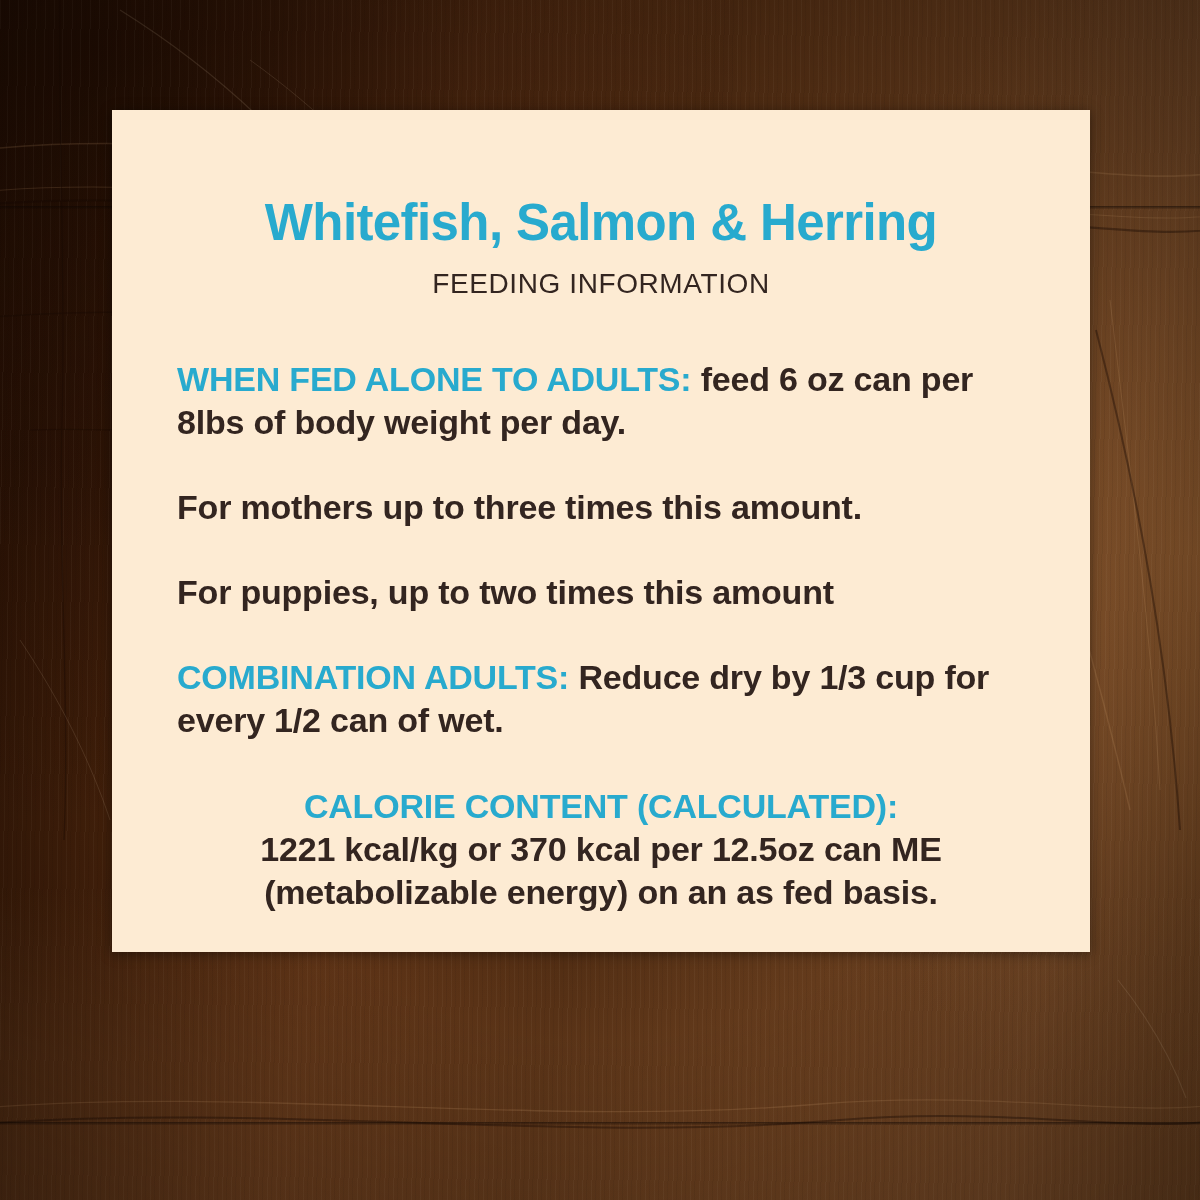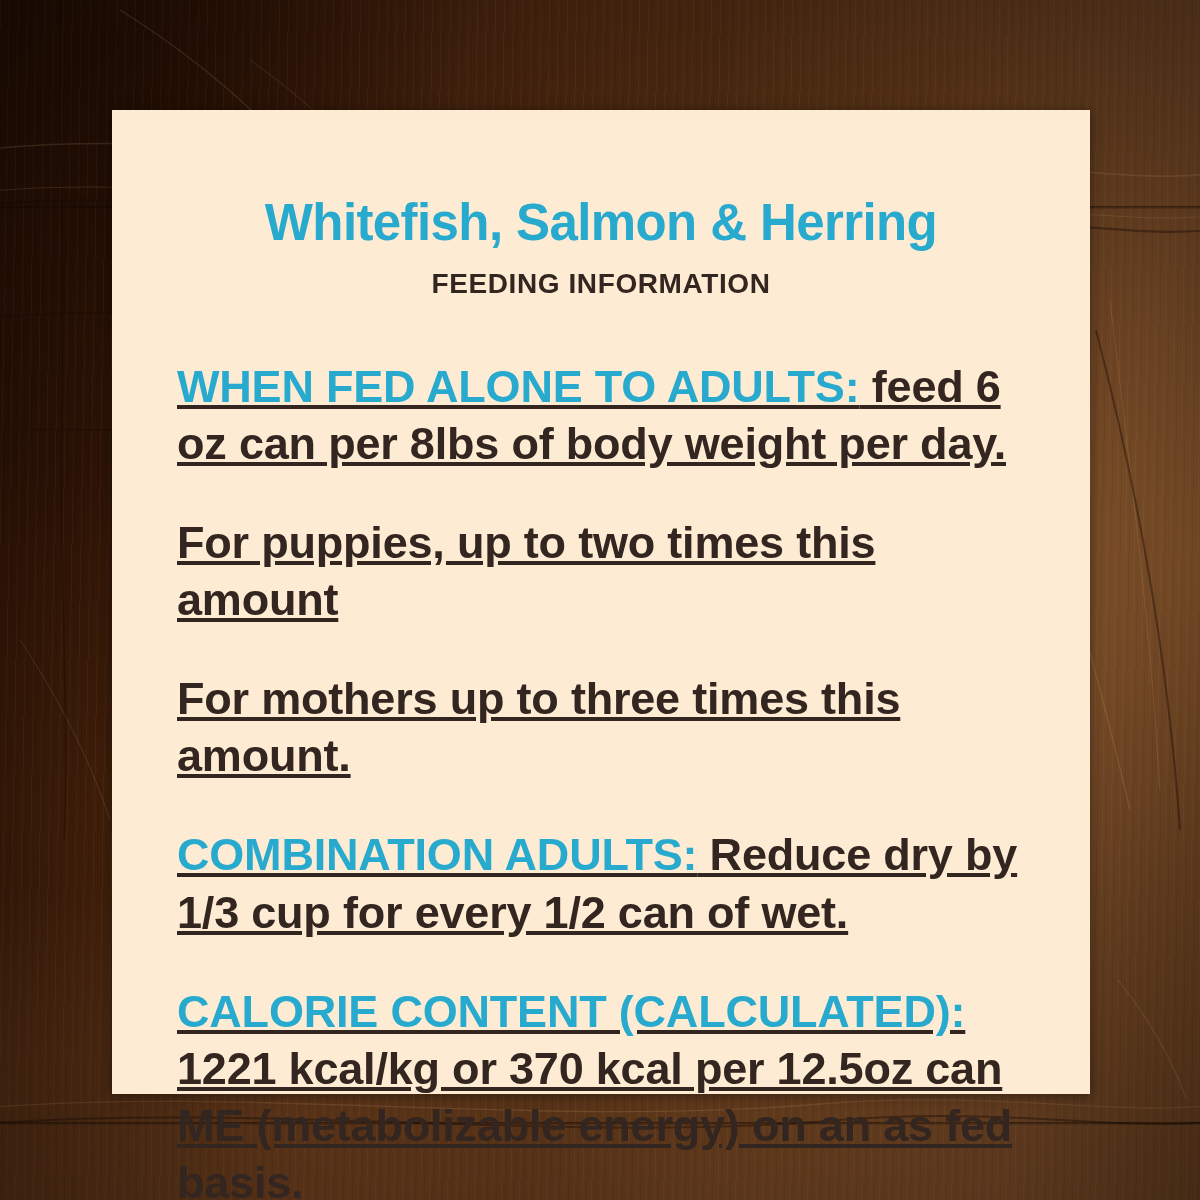--- a/index.html
+++ b/index.html
@@ -79,21 +79,21 @@
     width: 1200px; height: 1200px;
     background: radial-gradient(ellipse 840px 840px at 50% 50%, rgba(0,0,0,0) 52%, rgba(0,0,0,0.34) 100%);
   }
 
   
   #info-card {
     position: absolute;
     left: 112px;
     top: 110px;
     width: 978px;
-    height: 984px;
+    height: 842px;
     background: #fdebd3;
     box-shadow: 0 2px 12px rgba(0,0,0,0.40);
     box-sizing: border-box;
     padding: 0 65px;
   }
 
   #card-header {
     padding-top: 86px;
     text-align: center;
   }
@@ -102,40 +102,40 @@
     font-size: 51px;
     font-weight: bold;
     letter-spacing: -0.6px;
     line-height: 1.05;
     margin: 0;
     white-space: nowrap;
   }
   #section-subtitle {
     color: #332520;
     font-size: 28px;
-    font-weight: bold;
+    font-weight: normal;
     letter-spacing: 0.6px;
     margin: 18px 0 0 0;
   }
 
   #feeding-sections {
     margin-top: 58px;
   }
   .feeding-block {
     color: #332520;
-    font-size: 45px;
+    font-size: 34px;
     font-weight: 600;
     line-height: 1.27;
     letter-spacing: -0.2px;
     margin: 0 0 42px 0;
     text-align: left;
-    text-decoration: underline;
   }
   .feeding-block:last-child {
     margin-bottom: 0;
+    text-align: center;
   }
   .block-label {
     color: #28aace;
     font-weight: bold;
   }
   .block-label-own-line {
     display: block;
     color: #28aace;
     font-weight: bold;
   }
@@ -185,25 +185,25 @@
     <h2 id="section-subtitle">FEEDING INFORMATION</h2>
   </div>
 
   <div id="feeding-sections">
 
     <p class="feeding-block">
       <span class="block-label">WHEN FED ALONE TO ADULTS:</span><span> feed 6 oz can per 8lbs of body weight per day.</span>
     </p>
 
     <p class="feeding-block">
+      <span>For mothers up to three times this amount.</span>
+    </p>
+
+    <p class="feeding-block">
       <span>For puppies, up to two times this amount</span>
-    </p>
-
-    <p class="feeding-block">
-      <span>For mothers up to three times this amount.</span>
     </p>
 
     <p class="feeding-block">
       <span class="block-label">COMBINATION ADULTS:</span><span> Reduce dry by 1/3 cup for every 1/2 can of wet.</span>
     </p>
 
     <p class="feeding-block">
       <span class="block-label-own-line">CALORIE CONTENT (CALCULATED):</span><span>1221 kcal/kg or 370 kcal per 12.5oz can ME (metabolizable energy) on an as fed basis.</span>
     </p>
 

